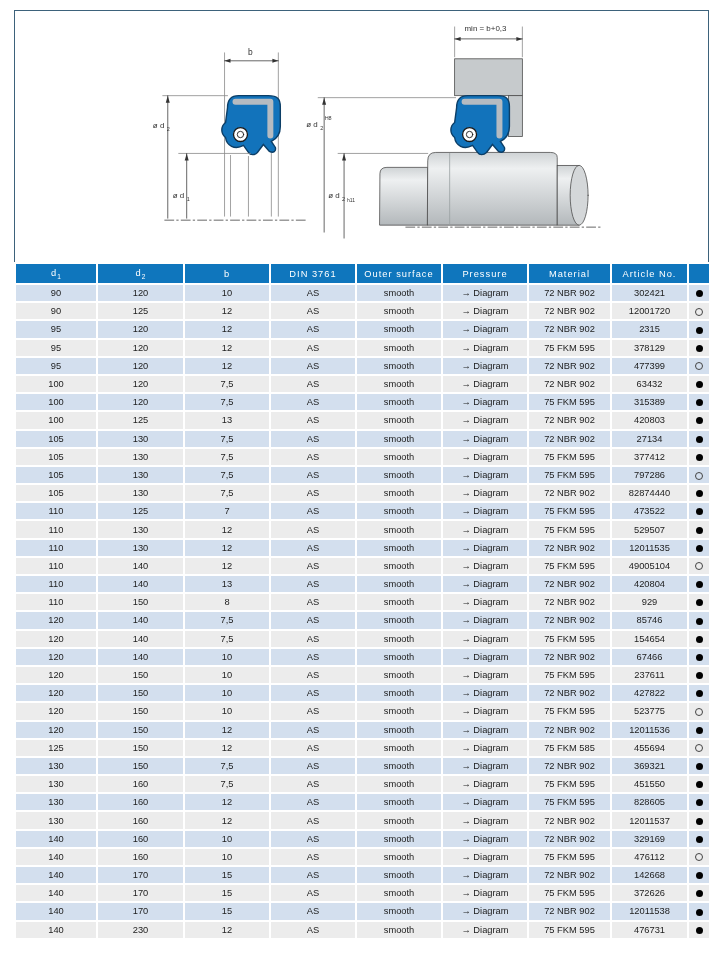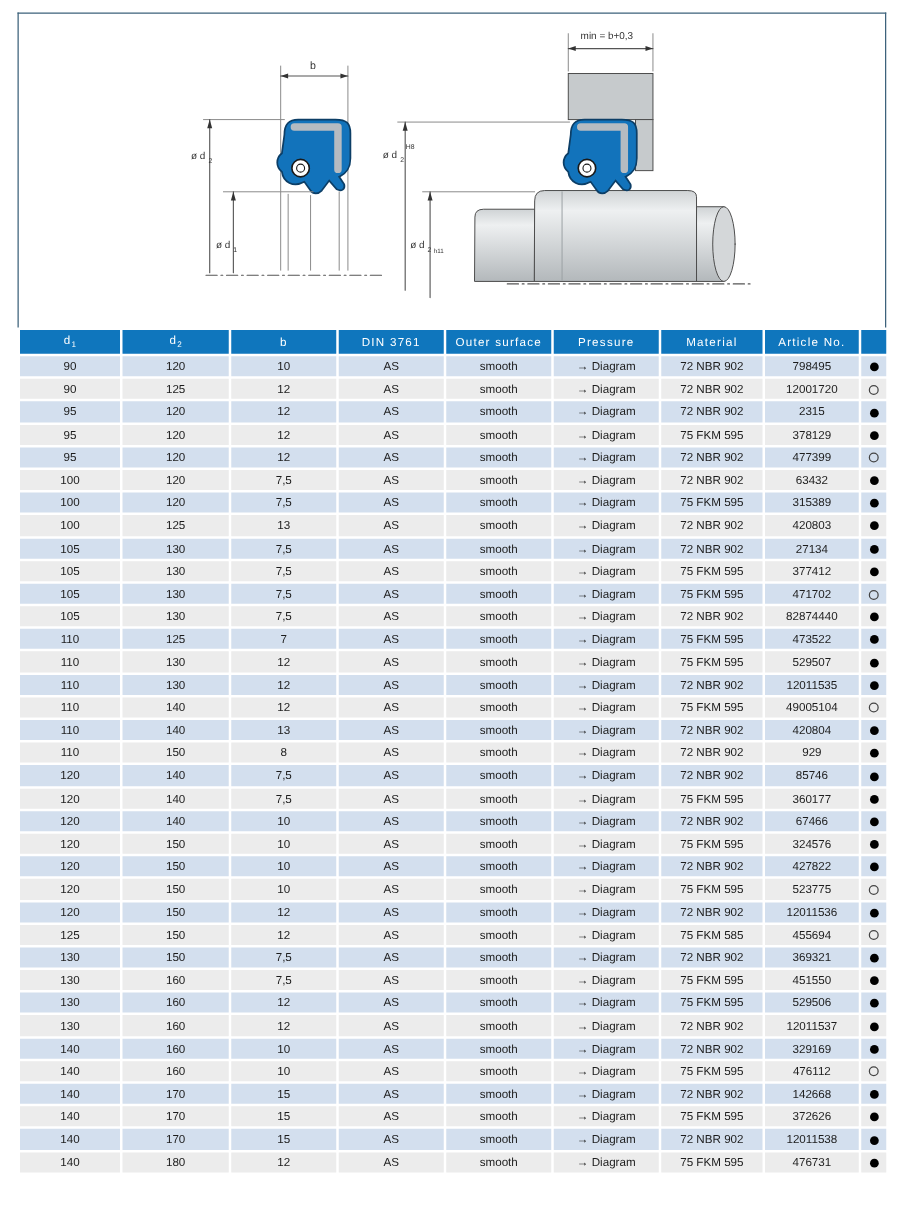--- a/index.html
+++ b/index.html
@@ -160,21 +160,21 @@
     </thead>
     <tbody>
         <tr class="row-blue">
           <td>90</td>
           <td>120</td>
           <td>10</td>
           <td>AS</td>
           <td>smooth</td>
           <td>→ Diagram</td>
           <td>72 NBR 902</td>
-          <td>798495</td>
+          <td>302421</td>
           <td><span class="dot"></span></td>
         </tr>
         <tr class="row-gray">
           <td>90</td>
           <td>125</td>
           <td>12</td>
           <td>AS</td>
           <td>smooth</td>
           <td>→ Diagram</td>
           <td>72 NBR 902</td>
@@ -270,21 +270,21 @@
           <td><span class="dot"></span></td>
         </tr>
         <tr class="row-blue">
           <td>105</td>
           <td>130</td>
           <td>7,5</td>
           <td>AS</td>
           <td>smooth</td>
           <td>→ Diagram</td>
           <td>75 FKM 595</td>
-          <td>471702</td>
+          <td>797286</td>
           <td><span class="dot open"></span></td>
         </tr>
         <tr class="row-gray">
           <td>105</td>
           <td>130</td>
           <td>7,5</td>
           <td>AS</td>
           <td>smooth</td>
           <td>→ Diagram</td>
           <td>72 NBR 902</td>
@@ -369,21 +369,21 @@
           <td><span class="dot"></span></td>
         </tr>
         <tr class="row-gray">
           <td>120</td>
           <td>140</td>
           <td>7,5</td>
           <td>AS</td>
           <td>smooth</td>
           <td>→ Diagram</td>
           <td>75 FKM 595</td>
-          <td>360177</td>
+          <td>154654</td>
           <td><span class="dot"></span></td>
         </tr>
         <tr class="row-blue">
           <td>120</td>
           <td>140</td>
           <td>10</td>
           <td>AS</td>
           <td>smooth</td>
           <td>→ Diagram</td>
           <td>72 NBR 902</td>
@@ -391,21 +391,21 @@
           <td><span class="dot"></span></td>
         </tr>
         <tr class="row-gray">
           <td>120</td>
           <td>150</td>
           <td>10</td>
           <td>AS</td>
           <td>smooth</td>
           <td>→ Diagram</td>
           <td>75 FKM 595</td>
-          <td>324576</td>
+          <td>237611</td>
           <td><span class="dot"></span></td>
         </tr>
         <tr class="row-blue">
           <td>120</td>
           <td>150</td>
           <td>10</td>
           <td>AS</td>
           <td>smooth</td>
           <td>→ Diagram</td>
           <td>72 NBR 902</td>
@@ -468,21 +468,21 @@
           <td><span class="dot"></span></td>
         </tr>
         <tr class="row-blue">
           <td>130</td>
           <td>160</td>
           <td>12</td>
           <td>AS</td>
           <td>smooth</td>
           <td>→ Diagram</td>
           <td>75 FKM 595</td>
-          <td>529506</td>
+          <td>828605</td>
           <td><span class="dot"></span></td>
         </tr>
         <tr class="row-gray">
           <td>130</td>
           <td>160</td>
           <td>12</td>
           <td>AS</td>
           <td>smooth</td>
           <td>→ Diagram</td>
           <td>72 NBR 902</td>
@@ -539,21 +539,21 @@
           <td>15</td>
           <td>AS</td>
           <td>smooth</td>
           <td>→ Diagram</td>
           <td>72 NBR 902</td>
           <td>12011538</td>
           <td><span class="dot"></span></td>
         </tr>
         <tr class="row-gray">
           <td>140</td>
-          <td>180</td>
+          <td>230</td>
           <td>12</td>
           <td>AS</td>
           <td>smooth</td>
           <td>→ Diagram</td>
           <td>75 FKM 595</td>
           <td>476731</td>
           <td><span class="dot"></span></td>
         </tr>
       </tbody>
   </table>

